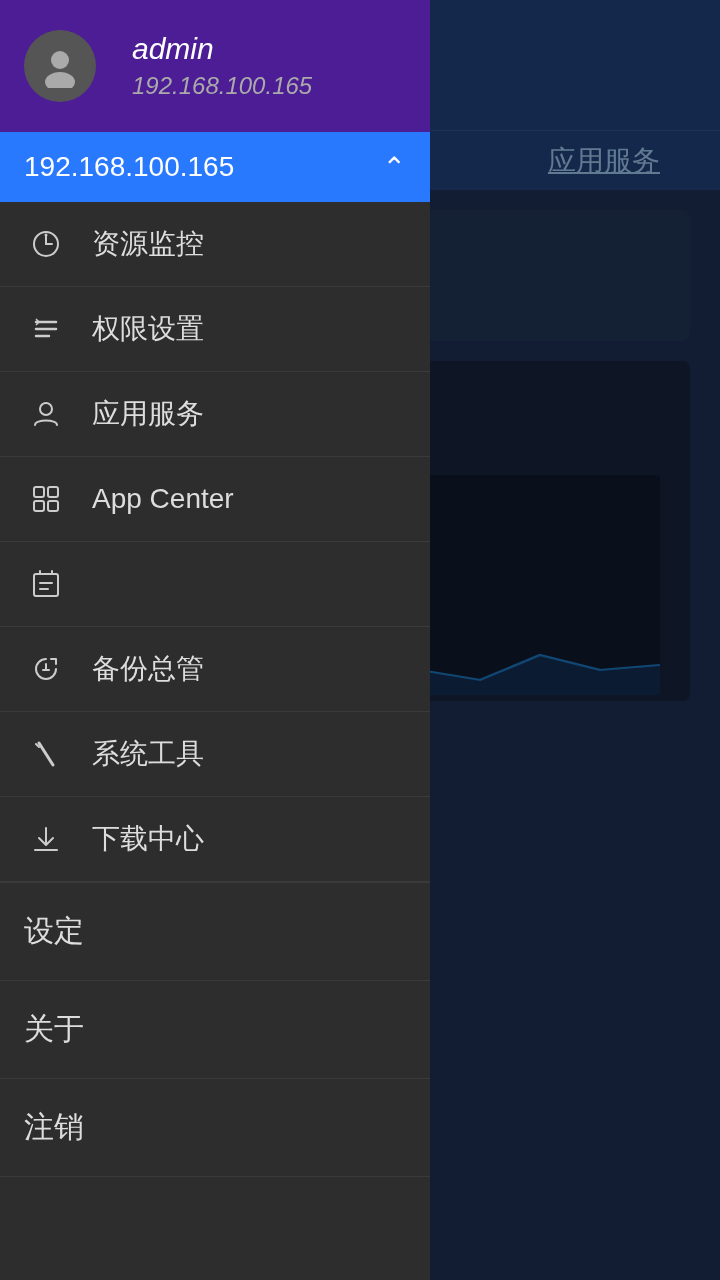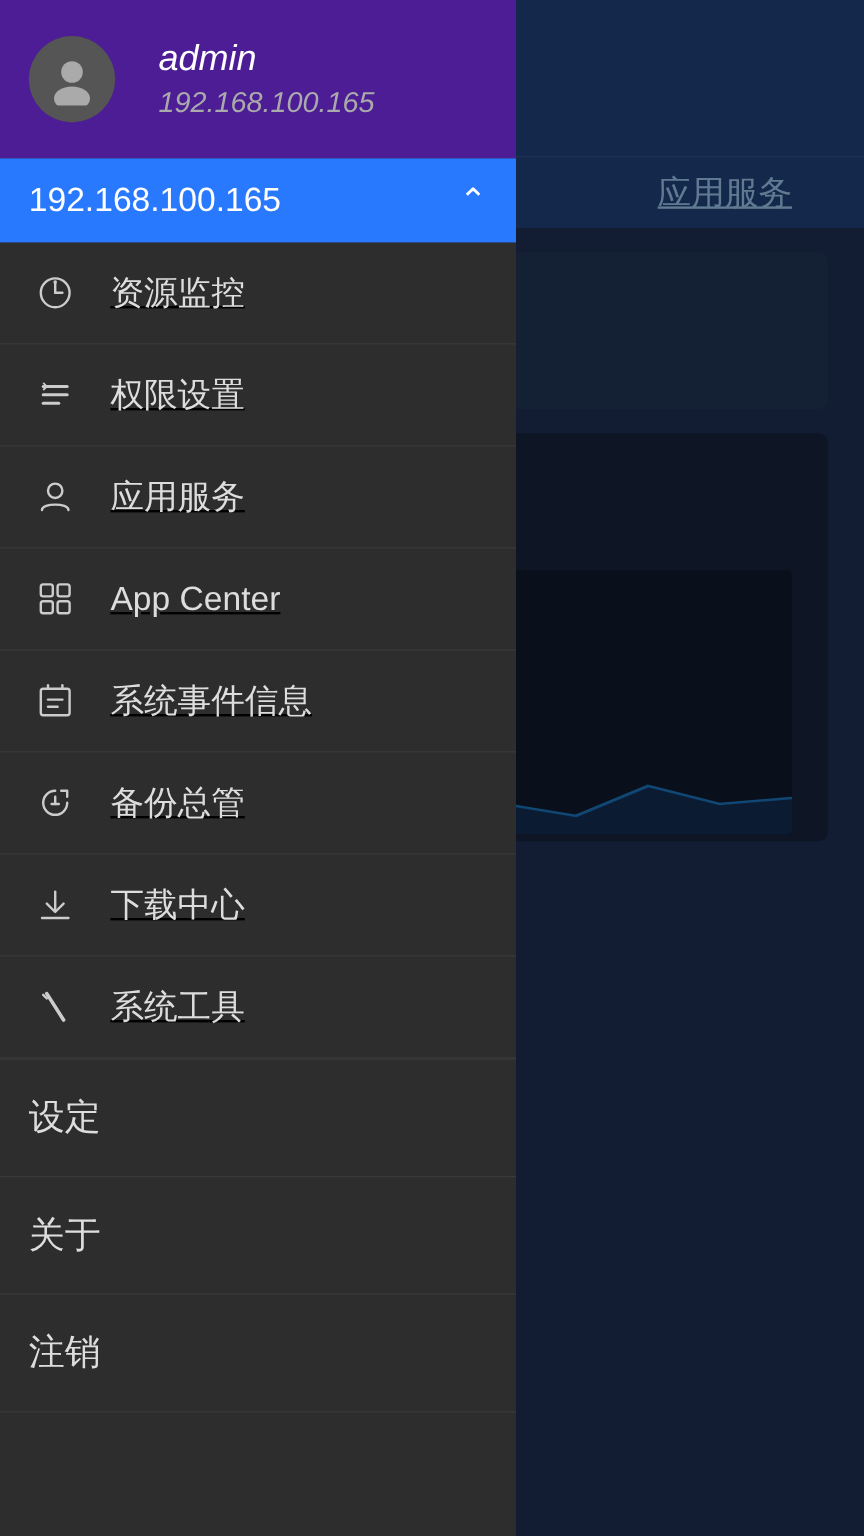--- a/index.html
+++ b/index.html
@@ -208,21 +208,20 @@
       overflow-y: auto;
     }
 
     .menu-item {
       display: flex;
       align-items: center;
       gap: 24px;
       padding: 20px 24px;
       border-bottom: 1px solid #3a3a3a;
       cursor: pointer;
-      text-decoration: underline;
     }
 
     .menu-icon {
       width: 44px;
       height: 44px;
       display: flex;
       align-items: center;
       justify-content: center;
       flex-shrink: 0;
       color: #cccccc;
@@ -352,56 +351,55 @@
     <div class="menu-item">
       <div class="menu-icon">
         <svg width="30" height="30" viewBox="0 0 30 30" fill="none">
           <rect x="3" y="5" width="24" height="22" rx="2" stroke="#cccccc" stroke-width="2"></rect>
           <line x1="9" y1="14" x2="21" y2="14" stroke="#cccccc" stroke-width="2" stroke-linecap="round"></line>
           <line x1="9" y1="20" x2="17" y2="20" stroke="#cccccc" stroke-width="2" stroke-linecap="round"></line>
           <line x1="9" y1="5" x2="9" y2="2" stroke="#cccccc" stroke-width="2" stroke-linecap="round"></line>
           <line x1="21" y1="5" x2="21" y2="2" stroke="#cccccc" stroke-width="2" stroke-linecap="round"></line>
         </svg>
       </div>
-      <span class="menu-label">系统事件信息</span>
     </div>
 
     <div class="menu-item">
       <div class="menu-icon">
         <svg width="30" height="30" viewBox="0 0 30 30" fill="none">
           <path d="M15 5 A10 10 0 1 0 25 15" stroke="#cccccc" stroke-width="2" fill="none" stroke-linecap="round"></path>
           <polyline points="20,5 25,5 25,10" stroke="#cccccc" stroke-width="2" fill="none" stroke-linecap="round" stroke-linejoin="round"></polyline>
           <line x1="15" y1="10" x2="15" y2="16" stroke="#cccccc" stroke-width="2" stroke-linecap="round"></line>
           <line x1="12" y1="16" x2="18" y2="16" stroke="#cccccc" stroke-width="2" stroke-linecap="round"></line>
         </svg>
       </div>
       <span class="menu-label">备份总管</span>
     </div>
 
     <div class="menu-item">
       <div class="menu-icon">
         <svg width="30" height="30" viewBox="0 0 30 30" fill="none">
+          <line x1="8" y1="4" x2="22" y2="26" stroke="#cccccc" stroke-width="3" stroke-linecap="round"></line>
+          <line x1="8" y1="8" x2="5" y2="5" stroke="#cccccc" stroke-width="2" stroke-linecap="round"></line>
+        </svg>
+      </div>
+      <span class="menu-label">系统工具</span>
+    </div>
+
+    <div class="menu-item">
+      <div class="menu-icon">
+        <svg width="30" height="30" viewBox="0 0 30 30" fill="none">
           <line x1="15" y1="4" x2="15" y2="20" stroke="#cccccc" stroke-width="2" stroke-linecap="round"></line>
           <polyline points="8,14 15,21 22,14" stroke="#cccccc" stroke-width="2" fill="none" stroke-linecap="round" stroke-linejoin="round"></polyline>
           <line x1="4" y1="26" x2="26" y2="26" stroke="#cccccc" stroke-width="2" stroke-linecap="round"></line>
         </svg>
       </div>
       <span class="menu-label">下载中心</span>
     </div>
 
-    <div class="menu-item">
-      <div class="menu-icon">
-        <svg width="30" height="30" viewBox="0 0 30 30" fill="none">
-          <line x1="8" y1="4" x2="22" y2="26" stroke="#cccccc" stroke-width="3" stroke-linecap="round"></line>
-          <line x1="8" y1="8" x2="5" y2="5" stroke="#cccccc" stroke-width="2" stroke-linecap="round"></line>
-        </svg>
-      </div>
-      <span class="menu-label">系统工具</span>
-    </div>
-
     <div class="bottom-menu">
       <div class="bottom-menu-item">
         <span>设定</span>
       </div>
       <div class="bottom-menu-item">
         <span>关于</span>
       </div>
       <div class="bottom-menu-item">
         <span>注销</span>
       </div>

